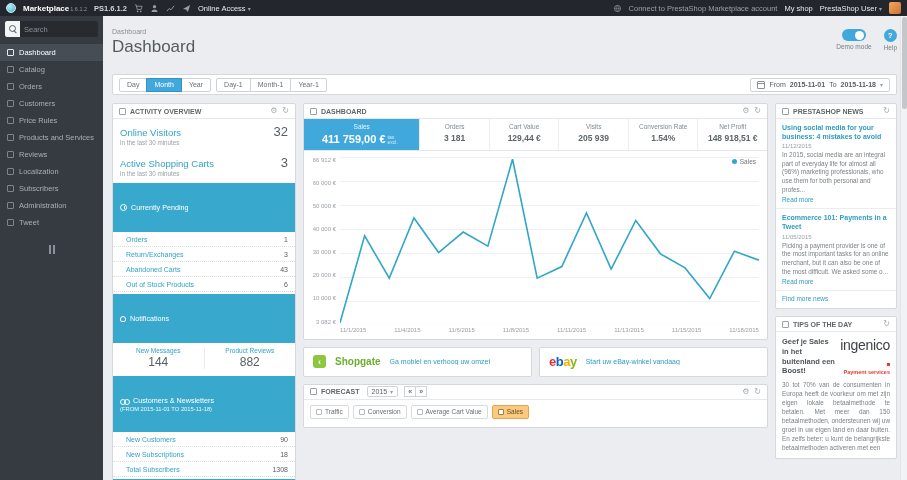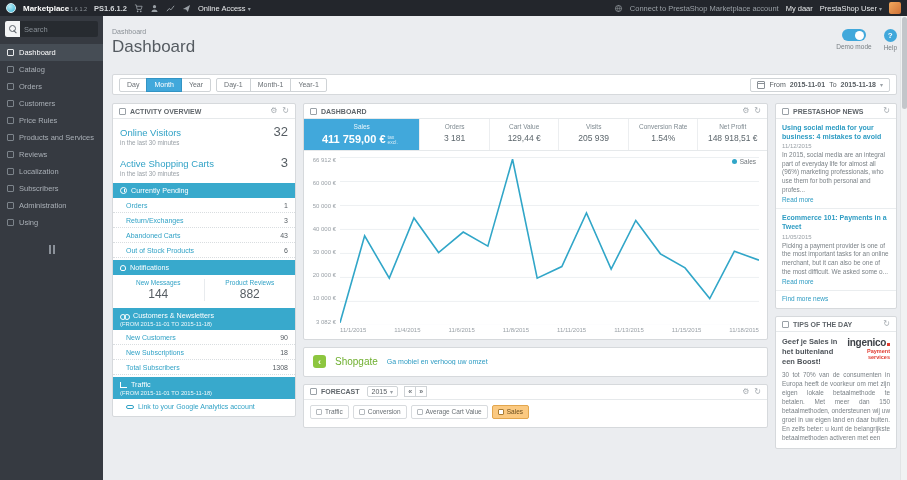--- a/index.html
+++ b/index.html
@@ -76,21 +76,21 @@
     border-bottom:1px solid #e6e9eb;color:#60666b;font-size:7px;font-weight:bold}
   .ph-ic{width:7px;height:7px;border:1px solid #9aa1a7;border-radius:1px;flex:none}
   .panel-tools{margin-left:auto;display:flex;gap:5px;color:#a6acb1;font-size:8px;font-weight:normal}
   .panel-tools span{cursor:pointer;line-height:1}
   
   .col-activity{width:184px;flex:none}
   .metric{padding:5px 7px 0;display:flex;justify-content:space-between;align-items:baseline}
   .metric-label{color:#31a2c6;font-size:9.5px;cursor:pointer}
   .metric-value{font-size:13px;color:#565d63}
   .metric-sub{padding:0 7px 4px;font-size:6.3px;color:#9aa1a7}
-  .section-bar{background:#38a9cc;color:#fff;font-size:7.2px;padding:3px 7px;margin-top:2px}
+  .section-bar{background:#38a9cc;color:#fff;font-size:7.2px;padding:20px 7px;margin-top:2px}
   .sb-line{display:flex;align-items:center;gap:4px}
   .sb-range{font-size:5.8px;opacity:.92;margin-top:1px}
   .clock-ic{width:7px;height:7px;border:1px solid #fff;border-radius:50%;position:relative;flex:none}
   .clock-ic::before{content:"";position:absolute;left:2.6px;top:1.4px;width:1px;height:2.6px;background:#fff}
   .bell-ic{width:6px;height:6px;border:1px solid #fff;border-radius:50% 50% 2px 2px;flex:none}
   .people-ic{width:9px;height:6px;position:relative;flex:none}
   .people-ic::before,.people-ic::after{content:"";position:absolute;width:4px;height:4px;border:1px solid #fff;border-radius:50%;top:1px}
   .people-ic::before{left:0}.people-ic::after{left:4px}
   .chart-ic{width:7px;height:6px;border-bottom:1px solid #fff;border-left:1px solid #fff;flex:none}
   .row-line{display:flex;justify-content:space-between;align-items:center;
@@ -104,21 +104,21 @@
   .notif-value{font-size:12px;color:#565d63;margin-top:1px}
   .ga-link{display:flex;gap:4px;align-items:center;padding:4px 7px 6px 13px;
     font-size:7px;color:#31a2c6;cursor:pointer}
   .link-ic{width:8px;height:4px;border:1px solid #31a2c6;border-radius:2px;flex:none}
   
   .col-middle{flex:1;min-width:0;display:flex;flex-direction:column;gap:7px}
   .kpi-row{display:flex;border-bottom:1px solid #e6e9eb}
   .kpi{flex:1;border-right:1px solid #eceef0;padding:4px 3px;text-align:center;cursor:pointer;min-width:0}
   .kpi:last-child{border-right:0}
   .kpi-label{font-size:6.5px;color:#7f8a91;white-space:nowrap;overflow:hidden}
-  .kpi-value{font-size:8.5px;font-weight:normal;color:#5c666c;margin-top:3px;white-space:nowrap}
+  .kpi-value{font-size:8.5px;font-weight:bold;color:#5c666c;margin-top:3px;white-space:nowrap}
   .kpi.active{flex:1.75;background:#41a8db}
   .kpi.active .kpi-label{color:#eaf6fc}
   .kpi.active .kpi-value{color:#fff;font-size:11px;font-weight:bold}
   .kpi-suffix{font-size:5px;font-weight:normal;color:#d7ecf7;margin-left:2px;display:inline-block;
     line-height:1.1;text-align:left;vertical-align:middle;width:14px;white-space:normal}
   .chart-wrap{display:flex;padding:6px 8px 0 4px}
   .y-axis{width:32px;display:flex;flex-direction:column;justify-content:space-between;
     align-items:flex-end;font-size:6px;color:#9aa1a7;padding-right:4px;height:168px;flex:none}
   .chart-main{flex:1;min-width:0}
   .plot{height:168px;position:relative;
@@ -128,21 +128,21 @@
   .chart-legend{position:absolute;top:1px;right:3px;display:flex;align-items:center;gap:3px;
     font-size:6.5px;color:#6f767b;cursor:pointer}
   .legend-dot{width:5px;height:5px;border-radius:50%;background:#31a6c8}
   .x-axis{display:flex;justify-content:space-between;font-size:6px;color:#9aa1a7;padding:2px 0 6px}
   
   .modules-row{display:flex;gap:7px}
   .module-card{flex:1;background:#fff;border:1px solid #d6d9dc;border-radius:2px;height:30px;
     display:flex;align-items:center;padding:0 9px;gap:9px;min-width:0}
   .sg-ic{width:13px;height:13px;border-radius:3px;background:#8dc63f;color:#fff;display:flex;
     align-items:center;justify-content:center;font-size:9px;font-weight:bold;flex:none}
-  .sg-name{color:#6faf2f;font-weight:normal;font-size:10px}
+  .sg-name{color:#6faf2f;font-weight:bold;font-size:10px}
   .module-link{font-size:7px;color:#2e9cc3;cursor:pointer;white-space:nowrap;overflow:hidden;text-overflow:ellipsis}
   .ebay-logo{font-size:13px;font-weight:bold;letter-spacing:-.5px}
   .ebay-logo .e1{color:#e53238}.ebay-logo .e2{color:#0064d2}
   .ebay-logo .e3{color:#f5af02}.ebay-logo .e4{color:#86b817}
   
   .fc-select{display:flex;align-items:center;gap:3px;border:1px solid #cfd3d6;border-radius:2px;
     padding:1px 4px;font-size:7px;font-weight:normal;color:#5a6065;cursor:pointer;margin-left:3px}
   .fc-nav{display:flex;margin-left:3px}
   .fc-nav span{width:12px;height:11px;border:1px solid #cfd3d6;display:flex;align-items:center;
     justify-content:center;font-size:7px;color:#6a7075;cursor:pointer;margin-left:-1px;background:#fff}
@@ -157,21 +157,21 @@
   .article{padding:4px 6px 5px;border-bottom:1px solid #eaedef}
   .a-title{font-size:7px;font-weight:bold;color:#2e9cc3;line-height:1.3;cursor:pointer}
   .a-date{font-size:6px;color:#9aa1a7;margin:2px 0}
   .a-body{font-size:6.4px;color:#7b8287;line-height:1.35}
   .read-more{display:block;font-size:6.4px;color:#2e9cc3;margin-top:2px;cursor:pointer}
   .find-more{padding:4px 6px 6px;font-size:6.5px;color:#2e9cc3;cursor:pointer}
   .tips-body{padding:5px 6px}
   .tips-top{display:flex;justify-content:space-between;gap:5px}
   .tips-headline{font-size:7.5px;font-weight:bold;color:#4e545a;line-height:1.3;width:58px}
   .brand-block{text-align:right}
-  .brand{font-size:10px;font-weight:bold;color:#3e4248;letter-spacing:-.3px}
+  .brand{font-size:14px;font-weight:normal;color:#3e4248;letter-spacing:-.3px}
   .brand i{display:inline-block;width:3px;height:3px;background:#e03c31;margin-left:1px}
   .brand-sub{font-size:5.5px;color:#e03c31;font-weight:bold}
   .tips-text{margin-top:5px;font-size:6.4px;color:#7b8287;line-height:1.4;text-align:justify}
   
   .scrollbar{position:absolute;right:0;top:16px;bottom:0;width:7px;background:#f1f2f3;border-left:1px solid #e2e4e6}
   .scroll-thumb{position:absolute;top:1px;left:1px;width:5px;height:92px;background:#c3c6ca;border-radius:3px;cursor:pointer}
   b{font-weight:bold}
 </style>
 </head>
 <body>
@@ -207,21 +207,21 @@
     <span class="white"><span>Online Access</span> <span class="caret">▾</span></span>
   </div>
   <div class="tb-right">
     <span class="tb-ic">
         <svg viewBox="0 0 10 10">
           <circle cx="5" cy="5" r="3.4" fill="none" stroke="#9aa0a6" stroke-width="0.8"></circle>
           <path d="M1.6 5h6.8M5 1.6c1.6 2 1.6 4.8 0 6.8M5 1.6c-1.6 2-1.6 4.8 0 6.8" stroke="#9aa0a6" fill="none" stroke-width="0.5"></path>
         </svg>
       </span>
     <span>Connect to PrestaShop Marketplace account</span>
-    <span class="white">My daar</span>
+    <span class="white">My shop</span>
     <span class="white"><span>PrestaShop User</span> <span class="caret">▾</span></span>
     <span class="avatar"></span>
   </div>
 </div>
 
 <div class="app">
 
   <aside class="sidebar">
     <div class="search-wrap">
       <span class="search-btn">
@@ -265,21 +265,21 @@
       <div class="nav-item">
           <span class="nav-ic"></span>
           <span>Subscribers</span>
         </div>
       <div class="nav-item">
           <span class="nav-ic"></span>
           <span>Administration</span>
         </div>
       <div class="nav-item">
           <span class="nav-ic"></span>
-          <span>Using</span>
+          <span>Tweet</span>
         </div>
     </nav>
     <div class="collapse">
         <i></i>
         <i></i>
       </div>
   </aside>
 
   <main class="main">
     <div class="page-head">
@@ -487,20 +487,24 @@
             </div>
           </div>
         </section>
 
         <div class="modules-row">
           <div class="module-card">
             <span class="sg-ic">‹</span>
             <span class="sg-name">Shopgate</span>
             <span class="module-link">Ga mobiel en verhoog uw omzet</span>
           </div>
+          <div class="module-card">
+            <span class="ebay-logo"><span class="e1">e</span><span class="e2">b</span><span class="e3">a</span><span class="e4">y</span></span>
+            <span class="module-link">Start uw eBay-winkel vandaag</span>
+          </div>
         </div>
 
         <section class="panel">
           <div class="panel-head">
             <span class="ph-ic"></span>
             <span>FORECAST</span>
             <span class="fc-select">
                 <span>2015</span>
                 <span class="caret">▾</span>
               </span>

